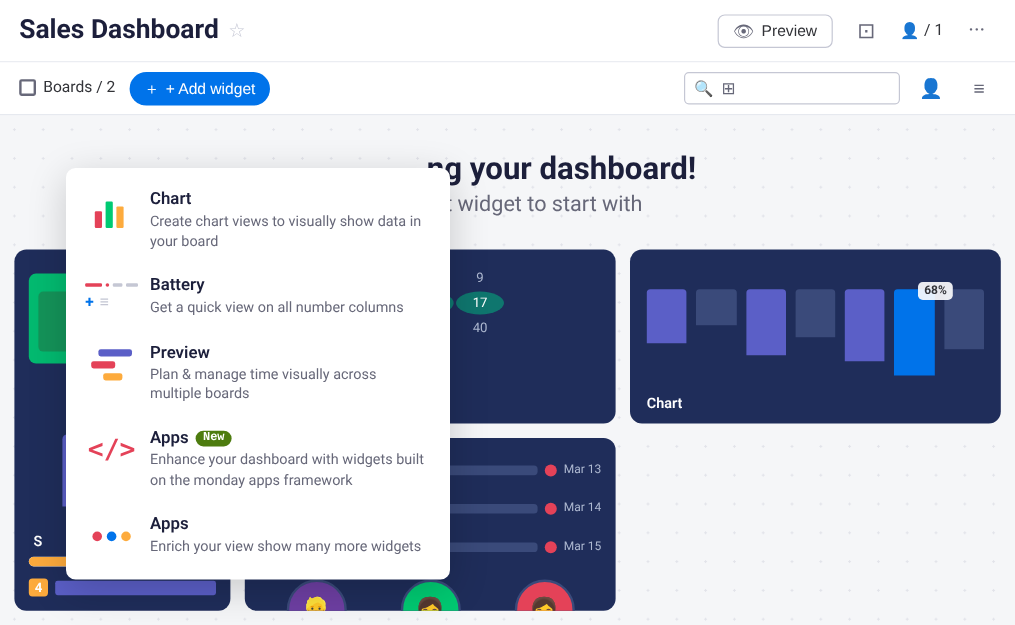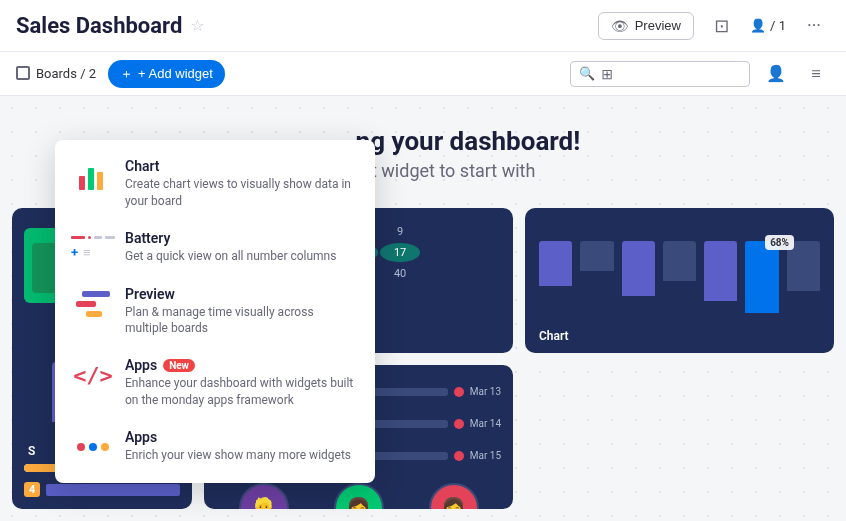--- a/index.html
+++ b/index.html
@@ -410,26 +410,27 @@
       align-items: center;
       gap: 6px;
     }
     .menu-item-desc {
       font-size: 12px;
       color: #676879;
       margin-top: 2px;
       line-height: 1.4;
     }
     .new-badge {
-      background: #ef4444;
+      background: #4d7c0f;
       color: #fff;
       font-size: 10px;
       font-weight: 700;
       border-radius: 10px;
       padding: 1px 6px;
+      font-family: Liberation Mono, monospace;
     }
 
     
     .chart-icon-svg { width: 36px; height: 36px; }
     .numbers-icon { display: flex; flex-direction: column; gap: 3px; }
     .num-row { display: flex; align-items: center; gap: 3px; }
     .num-dash { width: 14px; height: 3px; background: #e44258; border-radius: 1px; }
 
     .battery-icon { display: flex; gap: 3px; align-items: flex-end; }
     .bi-bar { border-radius: 2px; }

